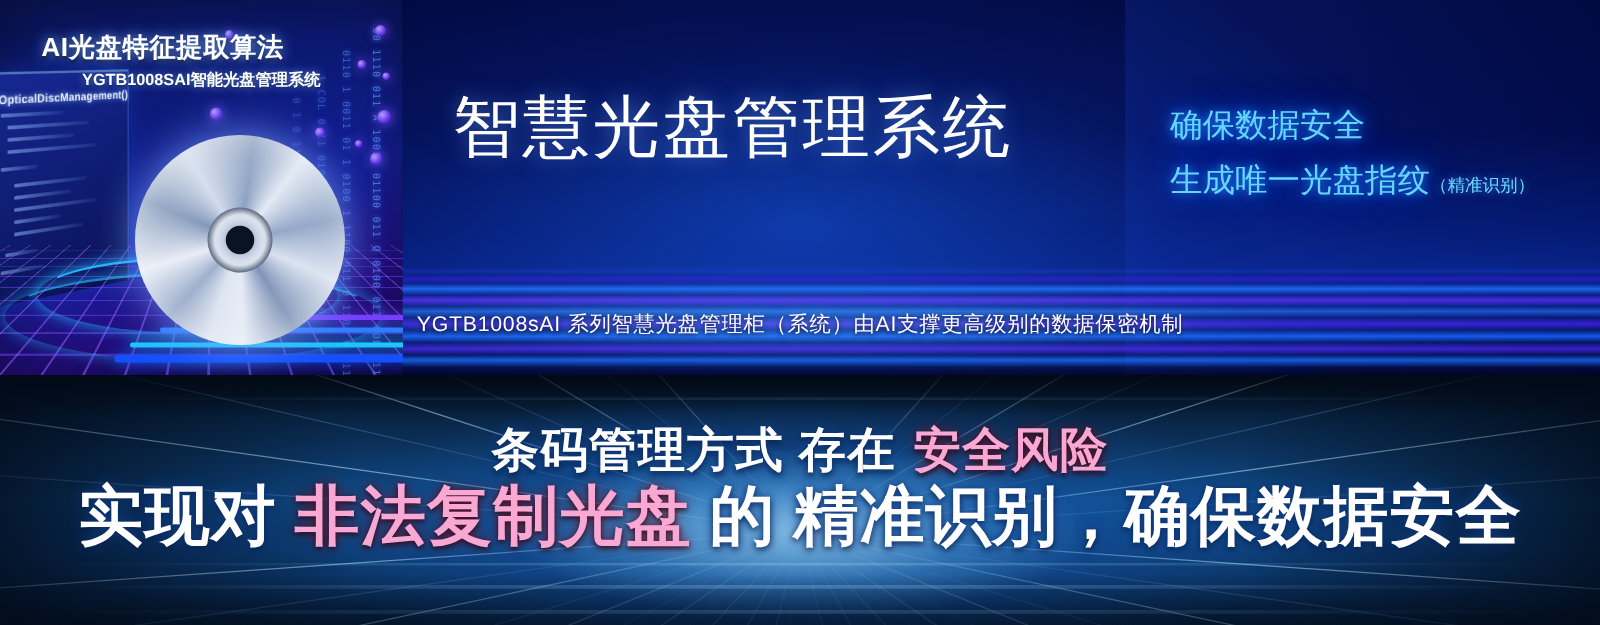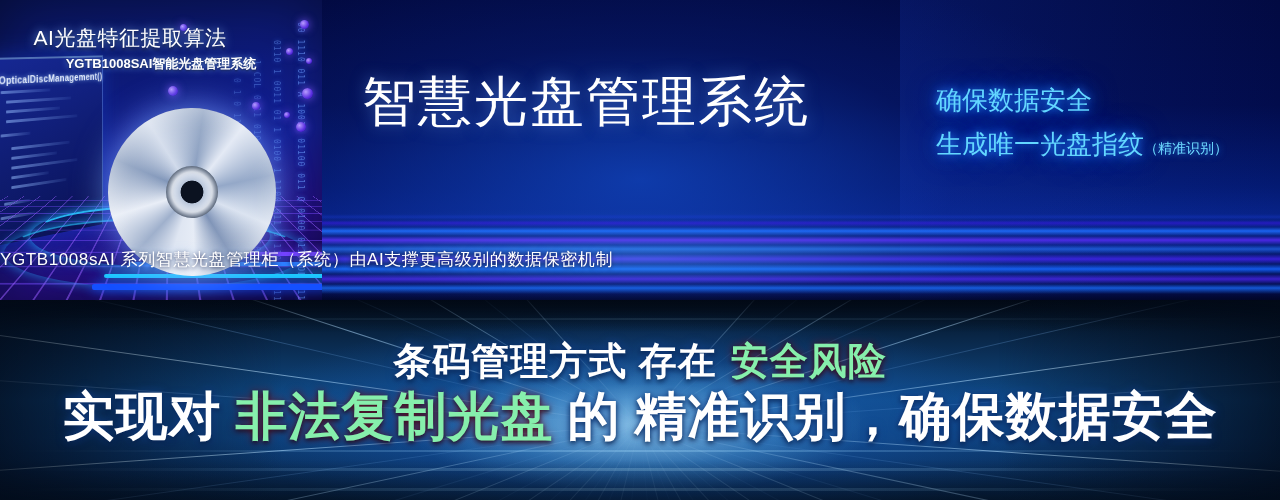--- a/index.html
+++ b/index.html
@@ -152,21 +152,21 @@
   #disc-sheen {
     position: absolute; left: 108px; top: 108px; width: 168px; height: 168px;
     border-radius: 50%;
     background: linear-gradient(135deg, rgba(255,255,255,0.42) 0%, rgba(255,255,255,0) 42%, rgba(255,255,255,0) 60%, rgba(255,255,255,0.22) 100%);
     pointer-events: none;
   }
 
   #card-title {
     position: absolute; left: 0; top: 24px; width: 260px;
     text-align: center;
-    font-size: 21px; font-weight: normal; color: #ffffff;
+    font-size: 21px; font-weight: bold; color: #ffffff;
     letter-spacing: .5px;
     text-shadow: 0 0 10px rgba(120,180,255,0.95), 0 2px 3px rgba(0,0,20,0.8);
     z-index: 6;
   }
   #card-subtitle {
     position: absolute; left: 0; top: 55px; width: 322px;
     text-align: center;
     font-size: 13px; font-weight: bold; color: #ffffff;
     text-shadow: 0 0 7px rgba(120,180,255,0.8), 0 1px 2px rgba(0,0,20,0.8);
     z-index: 6;
@@ -179,41 +179,41 @@
     color: #ffffff;
     text-shadow: 0 0 16px rgba(110,170,255,0.55);
   }
   #headline-line1 {
     font-size: 52px; line-height: 58px; font-weight: 400;
     letter-spacing: 1px; white-space: nowrap;
   }
   #headline-line1 .suffix { font-size: 27px; vertical-align: baseline; }
   #headline-line2 {
     font-size: 54px; line-height: 64px; font-weight: 400;
-    letter-spacing: 2px; white-space: nowrap; margin-top: 4px; font-family: Liberation Serif, serif;
+    letter-spacing: 2px; white-space: nowrap; margin-top: 4px;
   }
 
   
   #feature-list {
     position: absolute; left: 936px; top: 78px; z-index: 8;
   }
   .feature-item {
     font-size: 26px; line-height: 44px; white-space: nowrap;
     color: #63d7ff; font-weight: 400;
     text-shadow: 0 0 8px rgba(40,140,255,0.95), 0 0 18px rgba(20,90,255,0.85), 0 0 30px rgba(10,60,220,0.6);
   }
   .feature-item .note {
     font-size: 14px; color: #6fdcff;
     text-shadow: 0 0 7px rgba(40,140,255,0.9);
   }
 
   
   #subtitle-strip {
     position: absolute; left: 0; top: 248px; width: 1280px;
-    text-align: left; z-index: 9;
+    text-align: center; z-index: 9;
     font-size: 17px; color: #ffffff; letter-spacing: .6px;
     white-space: nowrap;
     text-shadow: 0 1px 4px rgba(0,0,40,0.85), 0 0 10px rgba(120,180,255,0.5);
   }
 
   
   #bottom-section {
     position: absolute; left: 0; top: 300px; width: 1280px; height: 200px;
     overflow: hidden;
     background:
@@ -253,23 +253,22 @@
   }
   .bottom-line {
     white-space: nowrap;
     font-weight: bold;
     color: #ffffff;
     text-shadow: 0 0 10px rgba(20,70,150,0.95), 0 2px 5px rgba(0,15,40,0.9);
   }
   #bottom-line1 { font-size: 38px; line-height: 50px; letter-spacing: 1px; }
   #bottom-line2 { font-size: 52px; line-height: 54px; letter-spacing: 1px; }
   .danger {
-    color: #86efac;
+    color: #f9a8d4;
     text-shadow: 0 0 9px rgba(120,10,20,0.8), 0 2px 4px rgba(0,10,30,0.85);
-    font-family: Liberation Mono, monospace;
   }
   .sp { display: inline-block; width: 14px; }
 </style>
 </head>
 <body>
 
 <div id="banner">
 
   <div id="top-section">
     <div id="top-sheen"></div>

